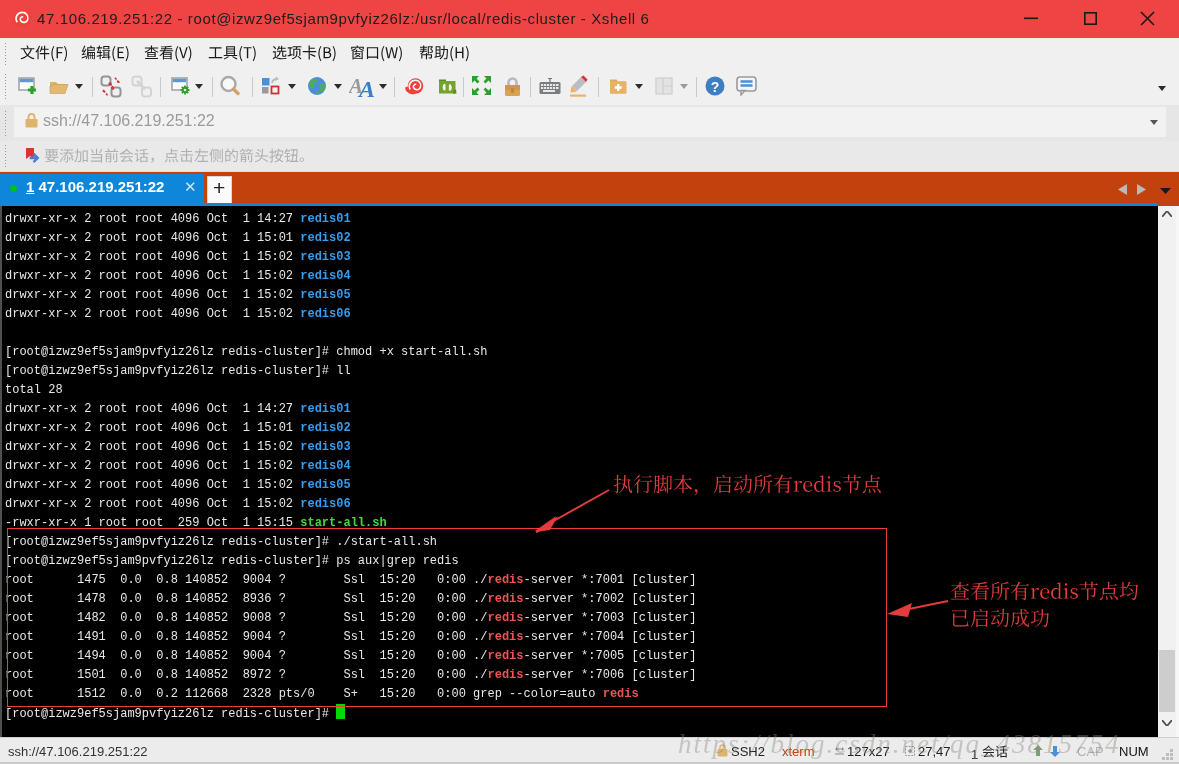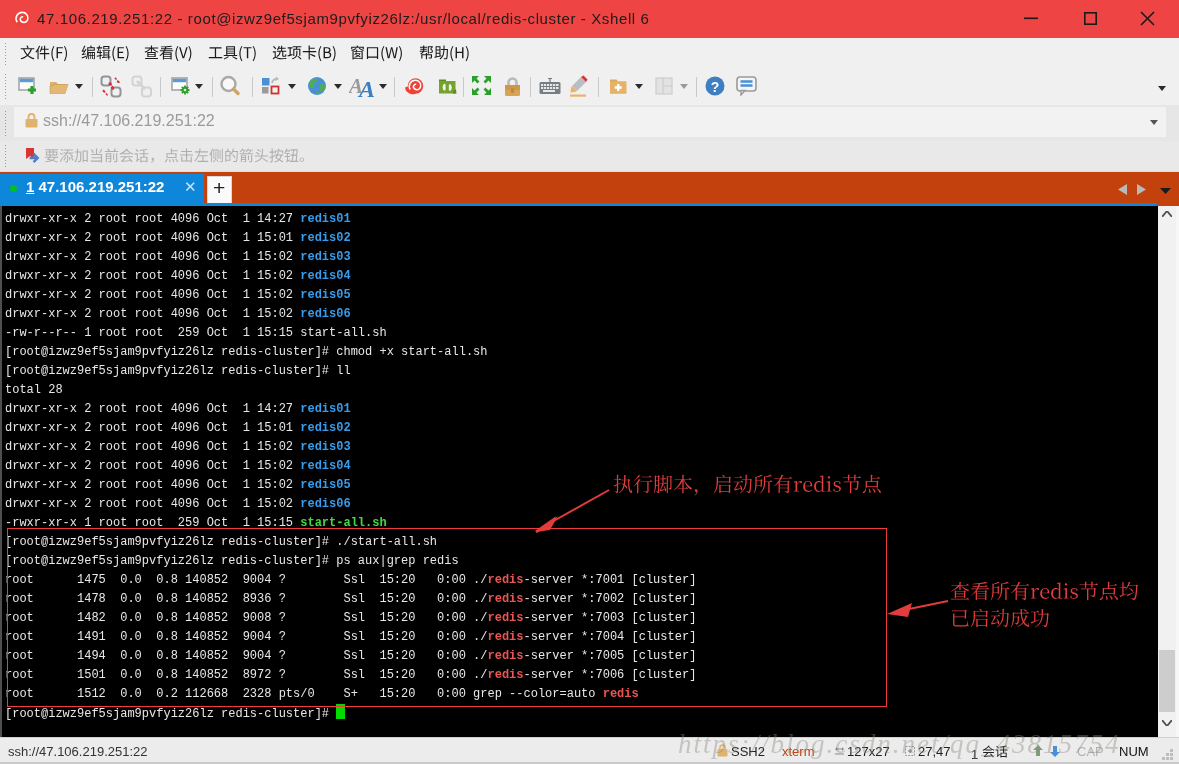--- a/index.html
+++ b/index.html
@@ -306,21 +306,20 @@
     </svg>
     <div class="bluestrip"></div>
   </div>
 <div class="term">
     <div class="tl" style="top:4px">drwxr-xr-x 2 root root 4096 Oct  1 14:27 <span class="b">redis01</span></div>
     <div class="tl" style="top:23px">drwxr-xr-x 2 root root 4096 Oct  1 15:01 <span class="b">redis02</span></div>
     <div class="tl" style="top:42px">drwxr-xr-x 2 root root 4096 Oct  1 15:02 <span class="b">redis03</span></div>
     <div class="tl" style="top:61px">drwxr-xr-x 2 root root 4096 Oct  1 15:02 <span class="b">redis04</span></div>
     <div class="tl" style="top:80px">drwxr-xr-x 2 root root 4096 Oct  1 15:02 <span class="b">redis05</span></div>
     <div class="tl" style="top:99px">drwxr-xr-x 2 root root 4096 Oct  1 15:02 <span class="b">redis06</span></div>
-    <div class="tl" style="top:118px">-rw-r--r-- 1 root root  259 Oct  1 15:15 start-all.sh</div>
     <div class="tl" style="top:137px">[root@izwz9ef5sjam9pvfyiz26lz redis-cluster]# chmod +x start-all.sh</div>
     <div class="tl" style="top:156px">[root@izwz9ef5sjam9pvfyiz26lz redis-cluster]# ll</div>
     <div class="tl" style="top:175px">total 28</div>
     <div class="tl" style="top:194px">drwxr-xr-x 2 root root 4096 Oct  1 14:27 <span class="b">redis01</span></div>
     <div class="tl" style="top:213px">drwxr-xr-x 2 root root 4096 Oct  1 15:01 <span class="b">redis02</span></div>
     <div class="tl" style="top:232px">drwxr-xr-x 2 root root 4096 Oct  1 15:02 <span class="b">redis03</span></div>
     <div class="tl" style="top:251px">drwxr-xr-x 2 root root 4096 Oct  1 15:02 <span class="b">redis04</span></div>
     <div class="tl" style="top:270px">drwxr-xr-x 2 root root 4096 Oct  1 15:02 <span class="b">redis05</span></div>
     <div class="tl" style="top:289px">drwxr-xr-x 2 root root 4096 Oct  1 15:02 <span class="b">redis06</span></div>
     <div class="tl" style="top:308px">-rwxr-xr-x 1 root root  259 Oct  1 15:15 <span class="g">start-all.sh</span></div>

